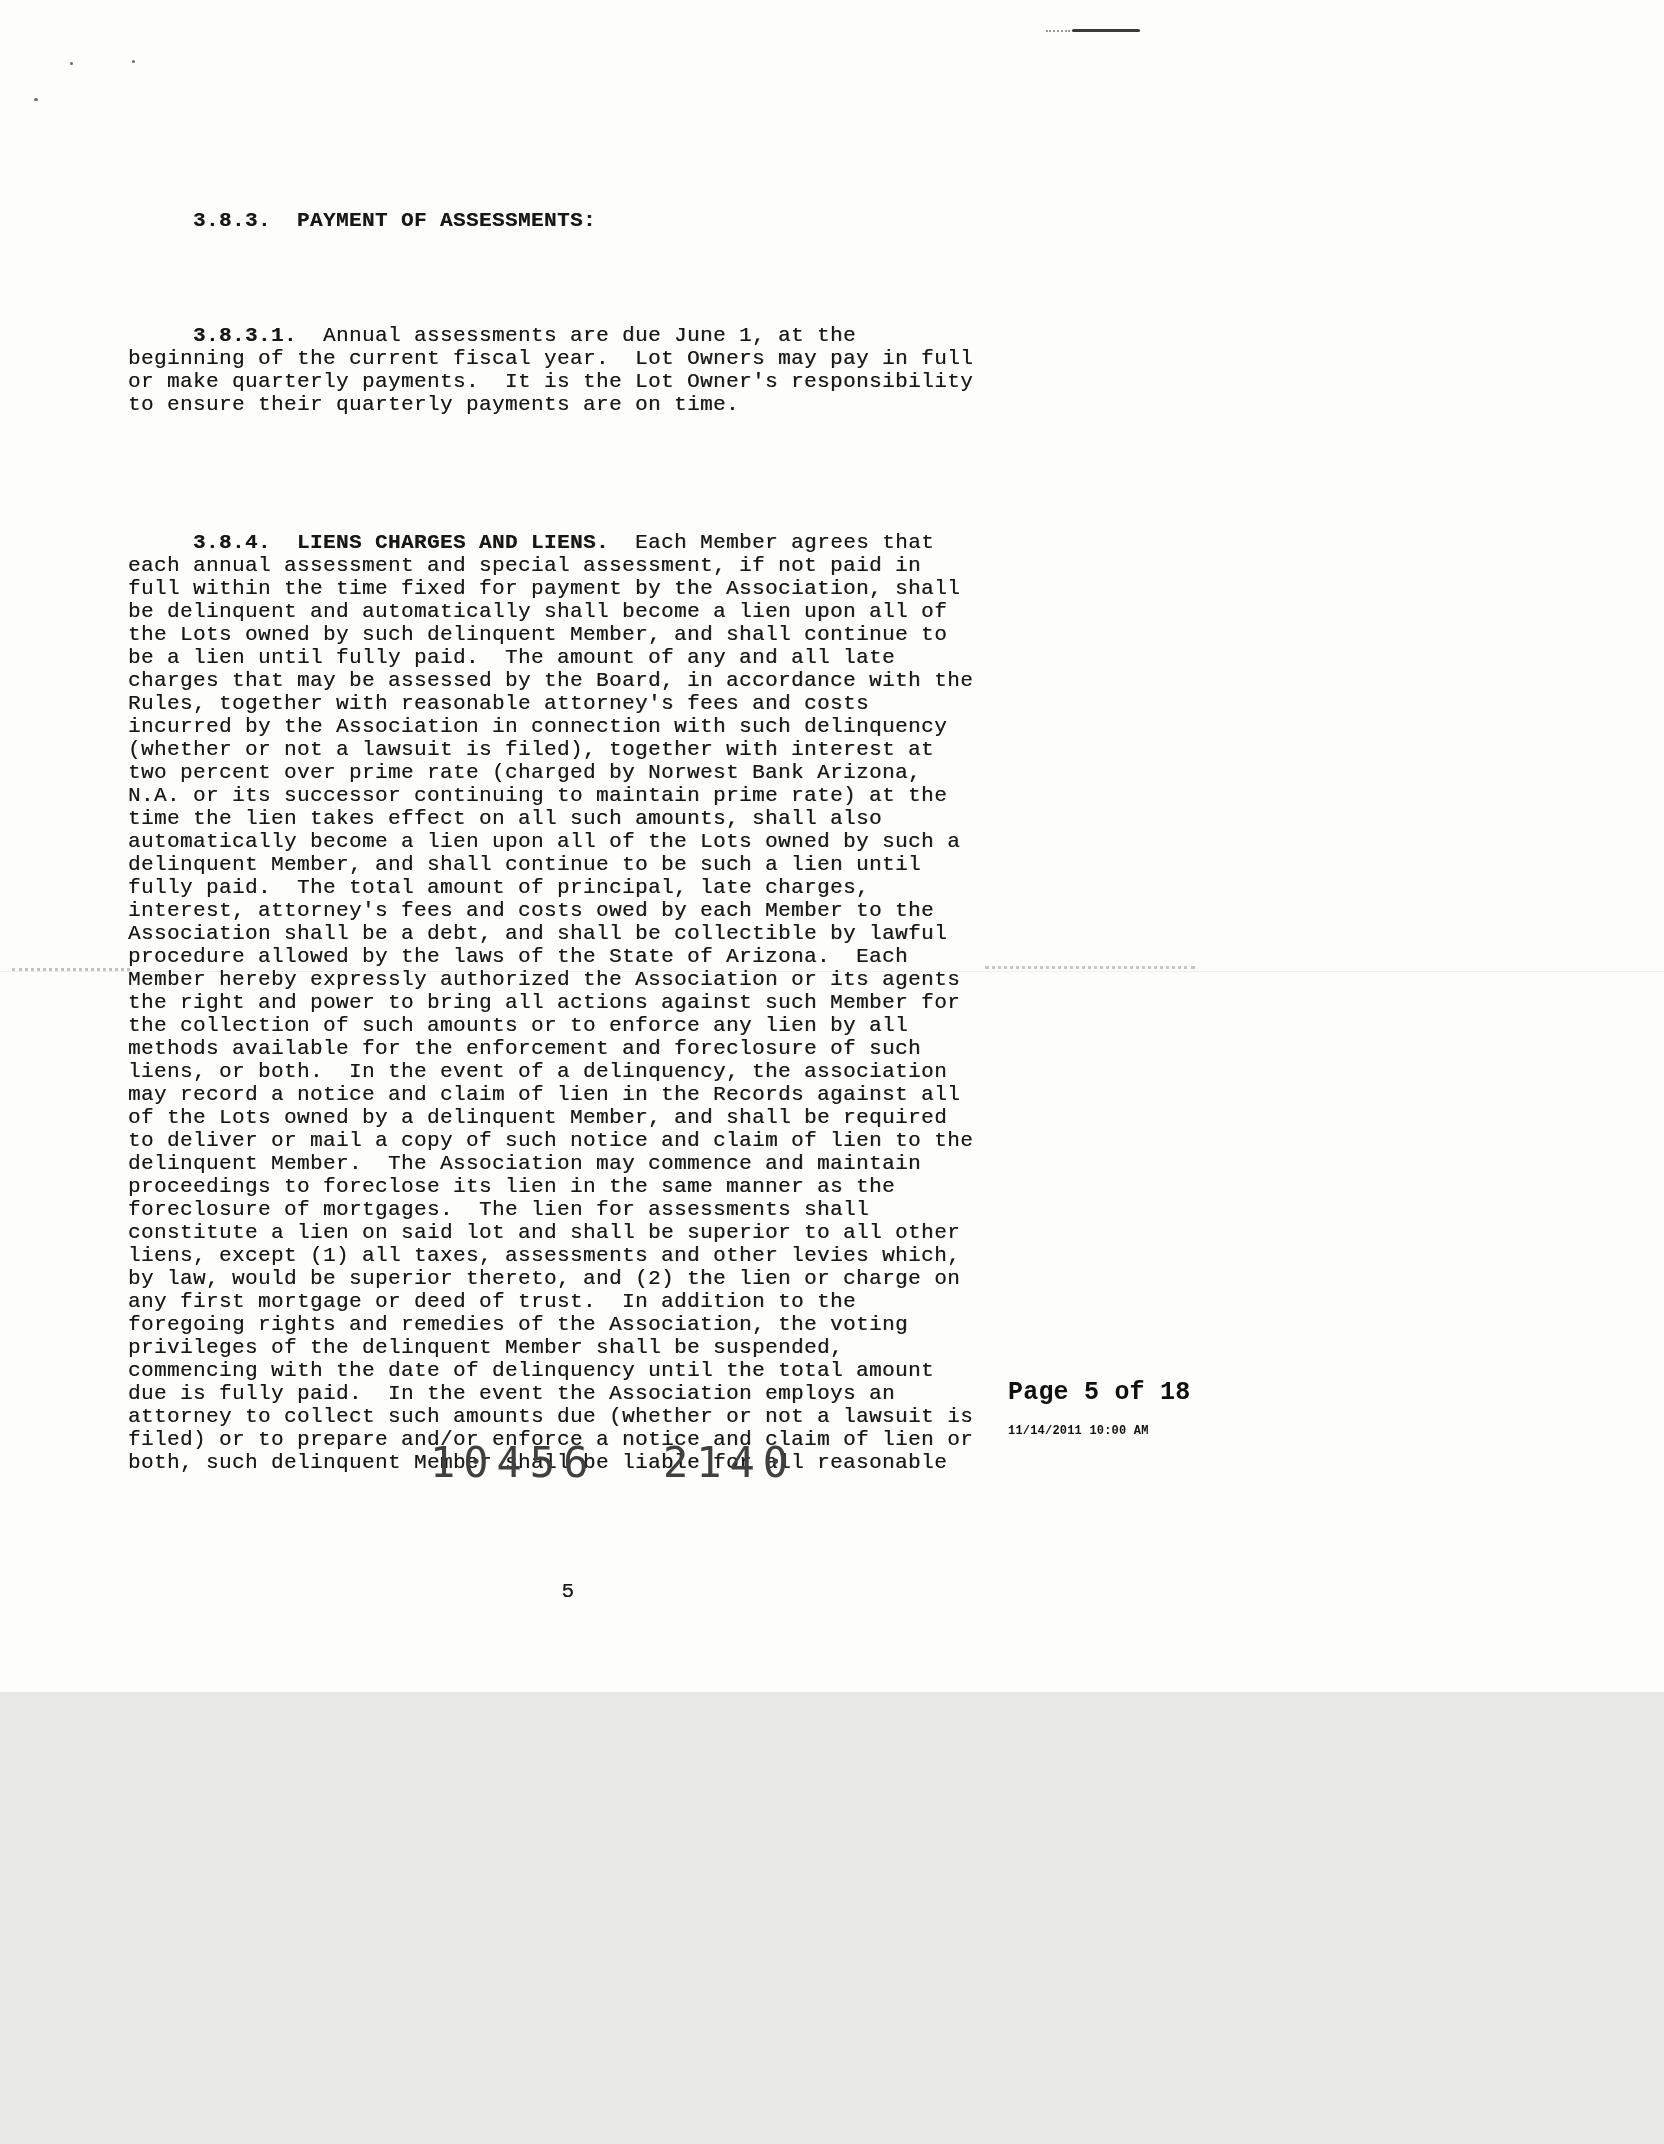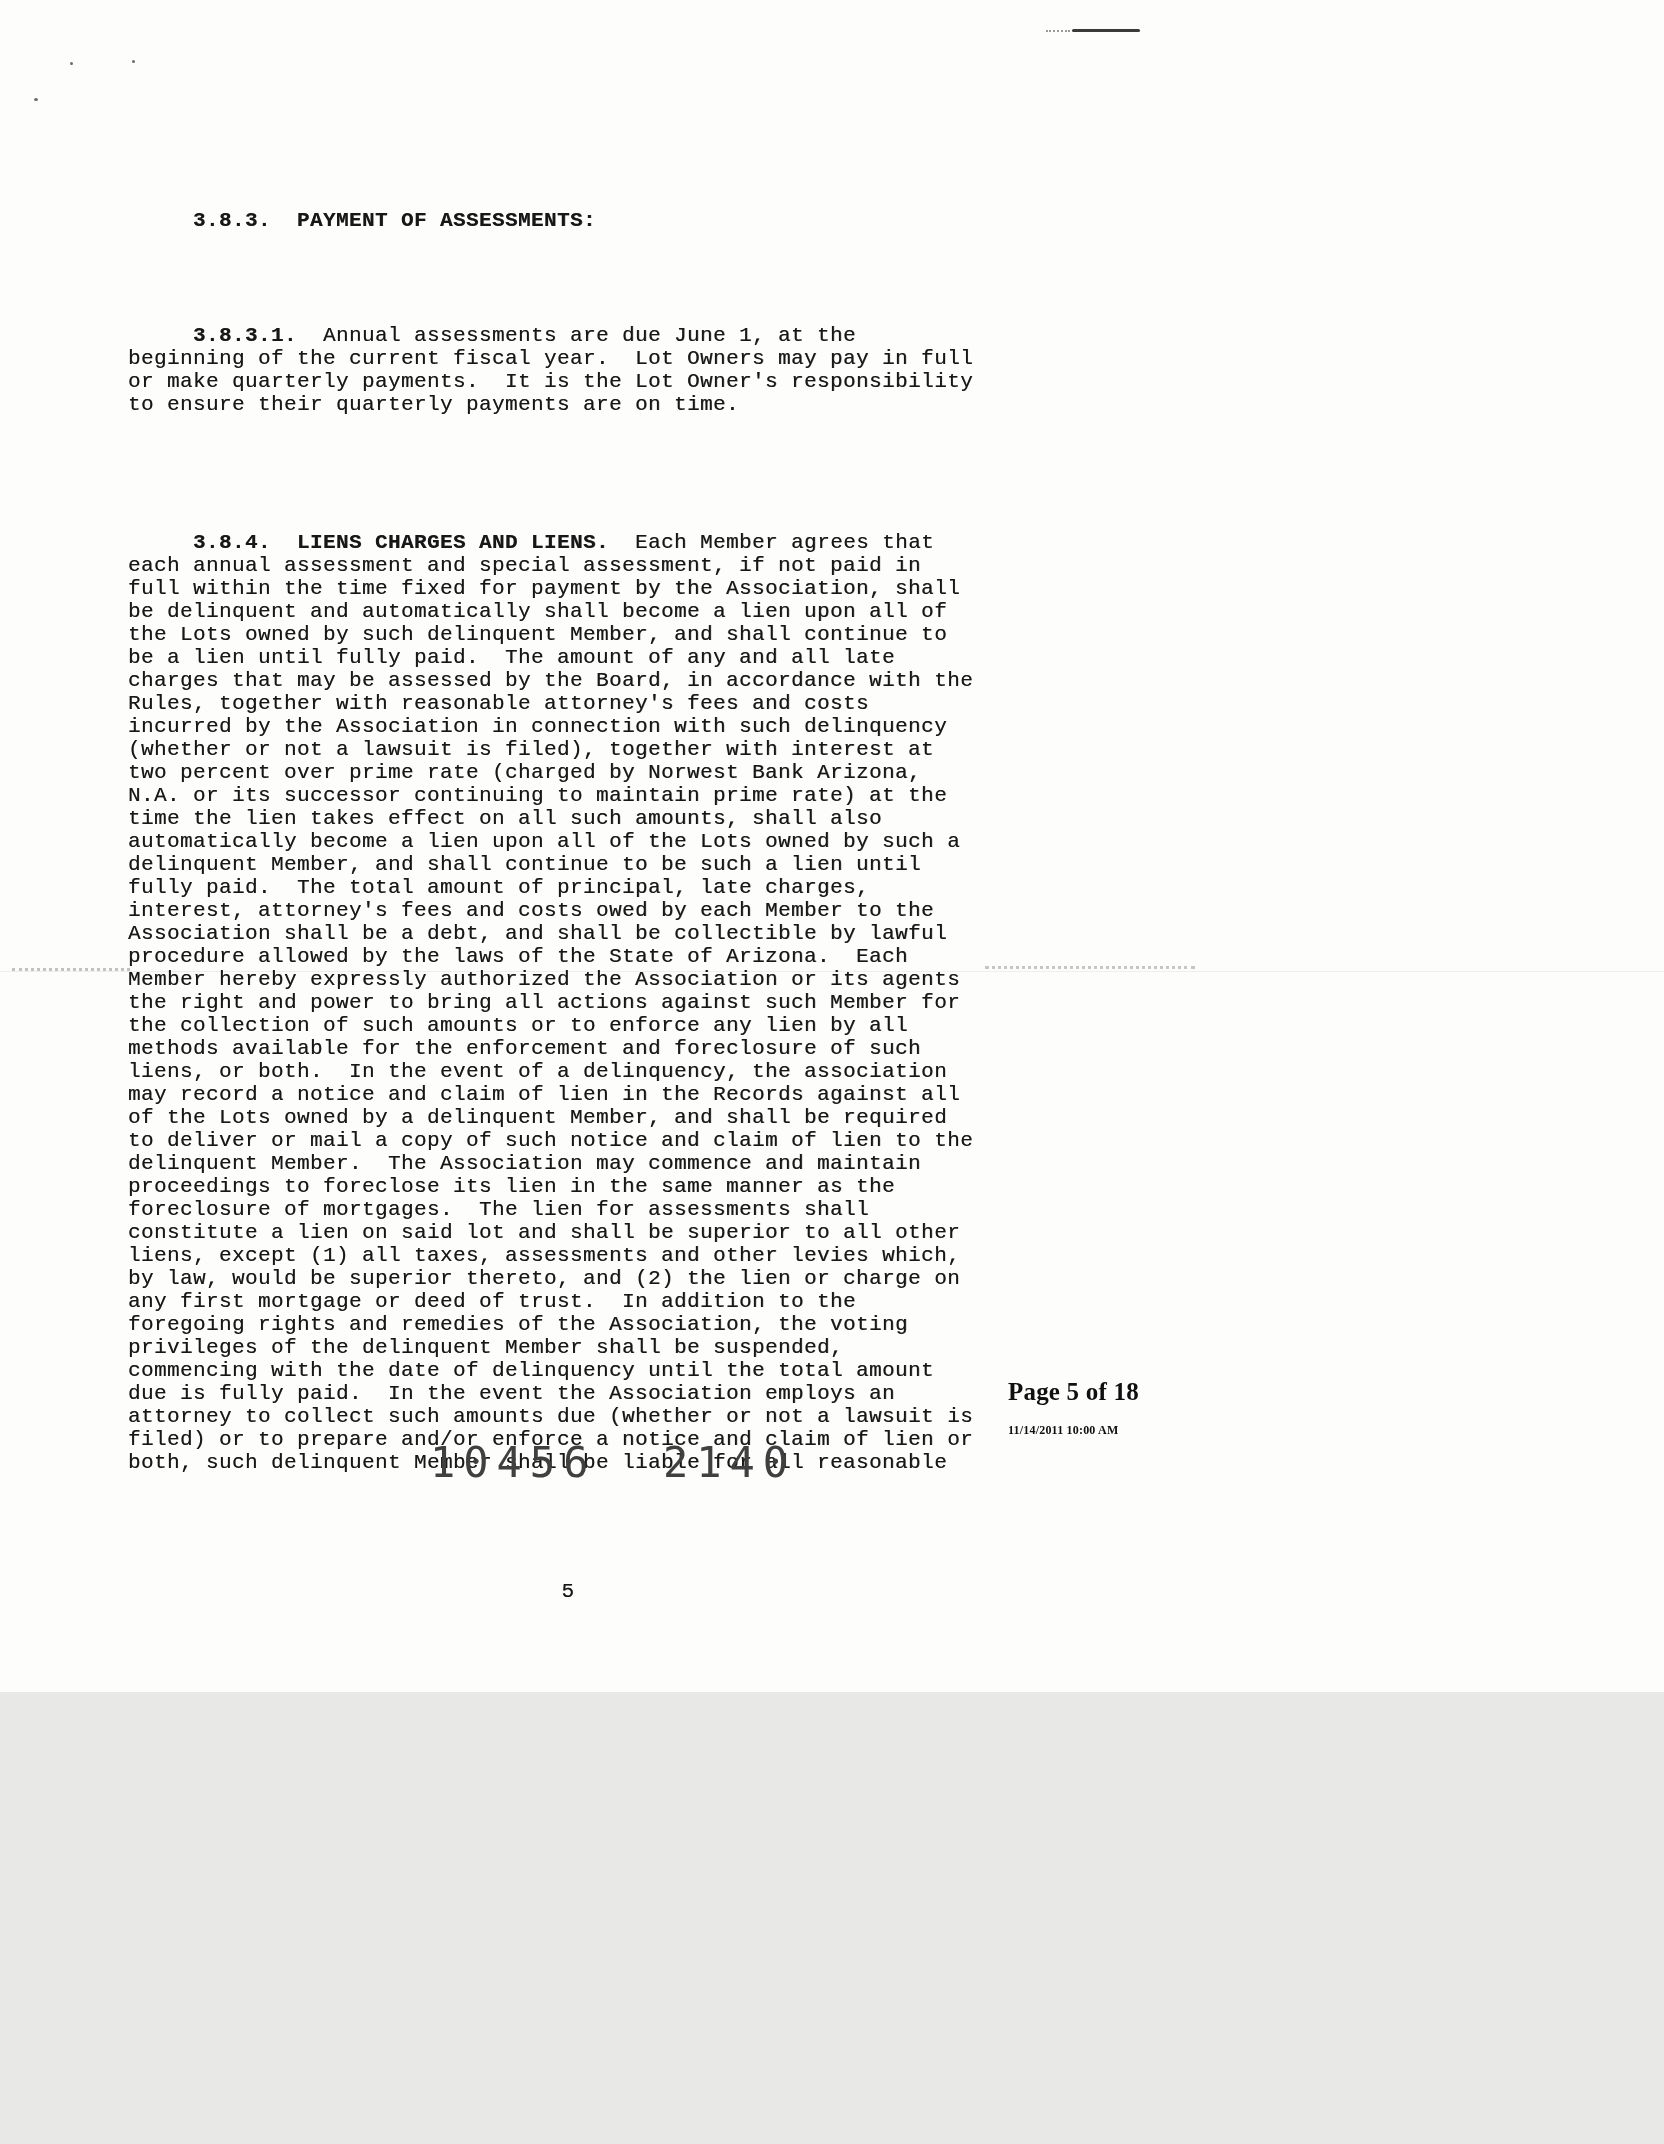--- a/index.html
+++ b/index.html
@@ -35,21 +35,21 @@
     text-align: center;
     width: 880px;
     margin-top: 14px;
     white-space: normal;
   }
   .footer-right {
     position: absolute;
     left: 1008px;
     top: 1378px;
     width: 260px;
-    font-family: Liberation Serif, serif;
+    font-family: Liberation Mono, monospace;
     color: #101010;
   }
   .footer-page-label {
     font-size: 25px;
     font-weight: 700;
     letter-spacing: 0.2px;
   }
   .footer-timestamp {
     font-size: 12px;
     font-weight: 700;

